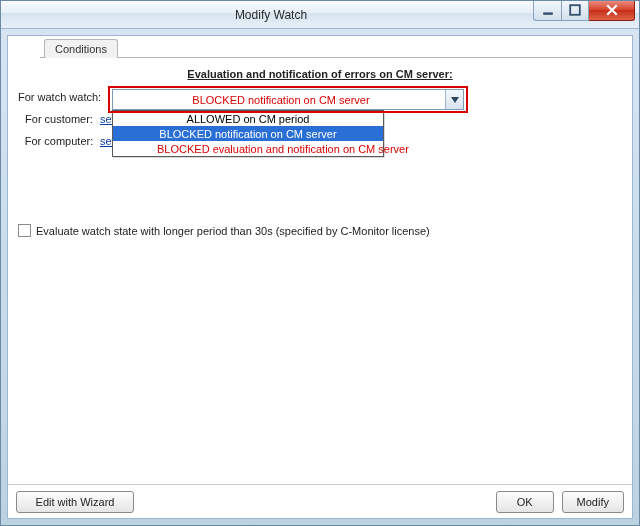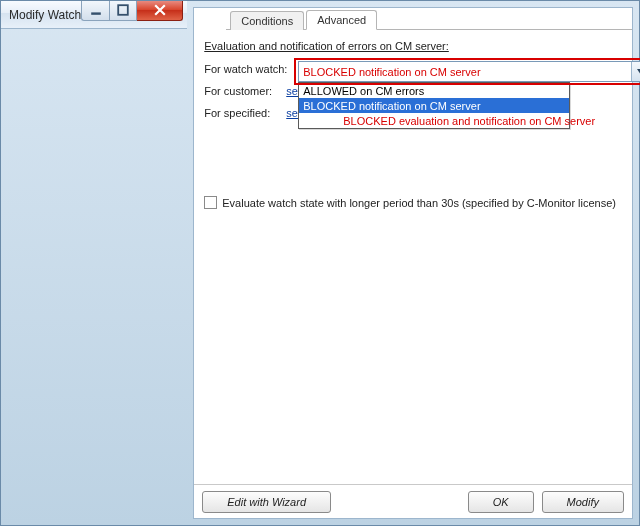--- a/index.html
+++ b/index.html
@@ -7,22 +7,23 @@
     margin: 0; padding: 0;
     width: 640px; height: 526px;
     font-family: "Segoe UI", Tahoma, sans-serif;
     font-size: 11px;
     background: #c7dbe7;
     overflow: hidden;
   }
   .outer {
     width: 640px; height: 526px;
     background: linear-gradient(#d8e6f2, #bcd2e3);
-    display: flex; flex-direction: row;
+    display: flex; flex-direction: column;
     border: 1px solid #6a8aa8;
+    text-align: center;
   }
   
   .titlebar {
     height: 28px;
     background: linear-gradient(#f7fbff 0%, #e6eef7 45%, #d6e3f0 46%, #e7f0f9 100%);
     display: flex; align-items: center;
     padding-left: 8px;
     border-bottom: 1px solid #9db6cd;
   }
   .titlebar .title {
@@ -89,21 +90,21 @@
     font-weight: normal;
   }
   
   .content {
     flex: 1;
     padding: 10px 10px 6px 10px;
     position: relative;
     color: #222;
   }
   .section-title {
-    font-weight: normal;
+    font-weight: bold;
     margin-bottom: 8px;
     text-decoration: underline;
     font-size: 11px;
   }
   .row {
     display: flex;
     align-items: center;
     margin-bottom: 4px;
     height: 18px;
   }
@@ -184,23 +185,23 @@
     border-top: 1px solid #c9c9c9;
     display: flex; align-items: center;
     padding: 0 8px;
     background: #fff;
   }
   .btn {
     height: 22px;
     border: 1px solid #8a8a8a;
     border-radius: 3px;
     background: linear-gradient(#fdfdfd, #e5e5e5);
-    padding: 0 24px;
+    padding: 0 14px;
     display: flex; align-items: center; justify-content: center;
-    font-size: 11px; color: #222; font-style: italic;
+    font-size: 11px; color: #222;
   }
   .btn.wizard { min-width: 118px; }
   .btn.ok, .btn.cancel { min-width: 58px; margin-left: 8px; }
   .spacer { flex: 1; }
 </style>
 </head>
 <body>
 
 <div class="outer">
 
@@ -222,51 +223,50 @@
             <path d="M1 1 L9 9 M9 1 L1 9" stroke="#fff" stroke-width="1.8"></path>
           </svg>
       </div>
     </div>
   </div>
 
   <div class="client">
 
     <div class="tabstrip">
       <div class="tab">Conditions</div>
-      <div class="tab active">Advanced</div>
     </div>
 
     <div class="content">
       <div class="section-title">Evaluation and notification of errors on CM server:</div>
 
       <div class="row">
         <span class="label">For watch watch:</span>
       </div>
       <div class="row">
         <span class="label">For customer:</span>
         <span class="link">set</span>
       </div>
       <div class="row">
-        <span class="label">For specified:</span>
+        <span class="label">For computer:</span>
         <span class="link">set</span>
       </div>
 
       <div class="highlight-box"></div>
 
       <div class="dropdown">
         <span class="dd-text">BLOCKED notification on CM server</span>
         <span class="dd-arrow">
           <svg viewBox="0 0 8 6">
               <path d="M0 0 L8 0 L4 6 Z" fill="#2a4560"></path>
             </svg>
         </span>
       </div>
 
       <div class="dd-list">
-        <div class="dd-item allowed">ALLOWED on CM errors</div>
+        <div class="dd-item allowed">ALLOWED on CM period</div>
         <div class="dd-item selected">BLOCKED notification on CM server</div>
         <div class="dd-item red">BLOCKED evaluation and notification on CM server</div>
       </div>
 
       <div class="checkbox-row">
         <div class="chk"></div>
         <span>Evaluate watch state with longer period than 30s (specified by C-Monitor license)</span>
       </div>
 
     </div>

